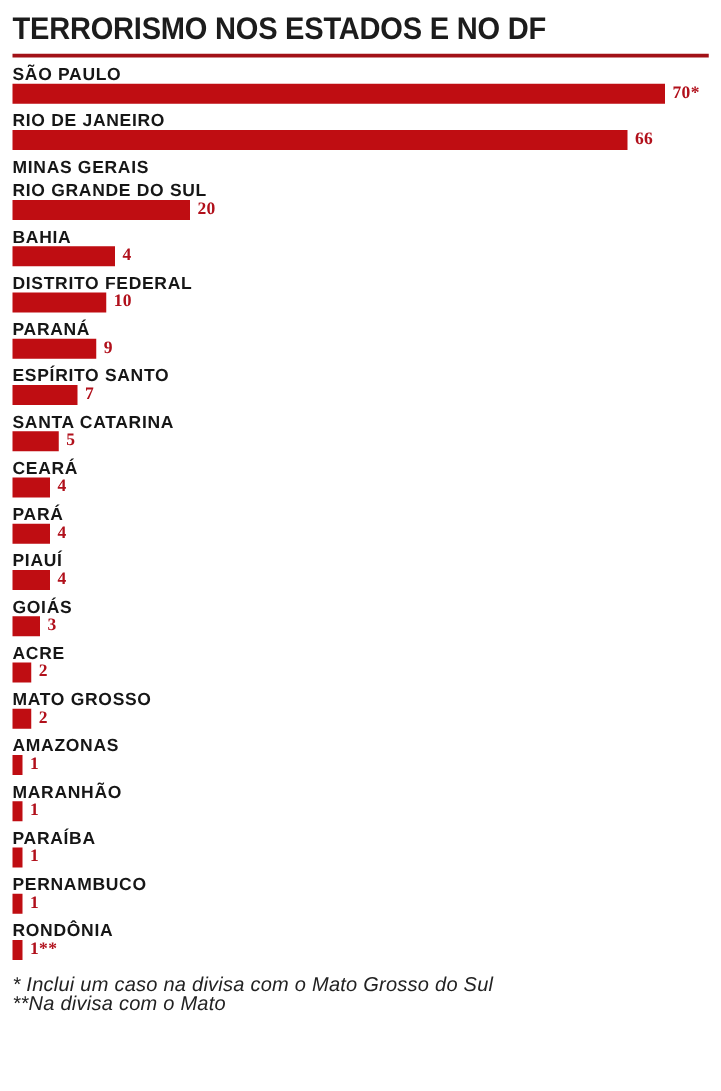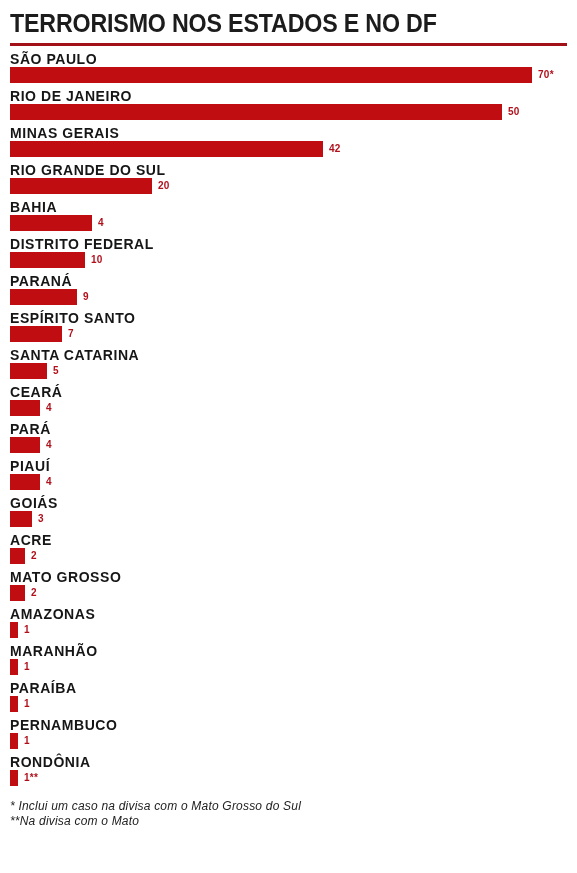--- a/index.html
+++ b/index.html
@@ -59,36 +59,36 @@
     display: flex;
     align-items: center;
     height: 16px;
   }
   .bar {
     height: 16px;
     background: #bf0d12;
     flex: none;
   }
   .bar-value {
-    font-family: Liberation Sans, sans-serif;
+    font-family: Liberation Serif, serif;
     font-weight: 700;
-    font-size: 10px;
+    font-size: 14px;
     line-height: 16px;
     letter-spacing: 0.3px;
     color: #b1101b;
     margin-left: 6px;
     white-space: nowrap;
   }
   #footnotes {
     margin-top: 13px;
   }
   .footnote {
     font-family: "Liberation Sans", sans-serif;
     font-style: italic;
-    font-size: 12px;
+    font-size: 16px;
     line-height: 15px;
     letter-spacing: 0.2px;
     color: #222222;
     white-space: nowrap;
   }
 </style>
 </head>
 <body>
 
 <div id="infographic">
@@ -101,29 +101,25 @@
         <div class="row-label">SÃO PAULO</div>
         <div class="bar-line">
           <div class="bar" style="width: 522px; background: rgb(191, 13, 18);"></div>
           <div class="bar-value" style="color: rgb(177, 16, 27);">70*</div>
         </div>
       </div>
       <div class="bar-row">
         <div class="row-label">RIO DE JANEIRO</div>
         <div class="bar-line">
           <div class="bar" style="width: 492px; background: rgb(191, 13, 18);"></div>
-          <div class="bar-value" style="color: rgb(177, 16, 27);">50</div>
+          <div class="bar-value" style="color: rgb(177, 16, 27);">66</div>
         </div>
       </div>
       <div class="bar-row">
         <div class="row-label">MINAS GERAIS</div>
-        <div class="bar-line">
-          <div class="bar" style="width: 313px; background: rgb(191, 13, 18);"></div>
-          <div class="bar-value" style="color: rgb(177, 16, 27);">42</div>
-        </div>
       </div>
       <div class="bar-row">
         <div class="row-label">RIO GRANDE DO SUL</div>
         <div class="bar-line">
           <div class="bar" style="width: 142px; background: rgb(191, 13, 18);"></div>
           <div class="bar-value" style="color: rgb(177, 16, 27);">20</div>
         </div>
       </div>
       <div class="bar-row">
         <div class="row-label">BAHIA</div>

